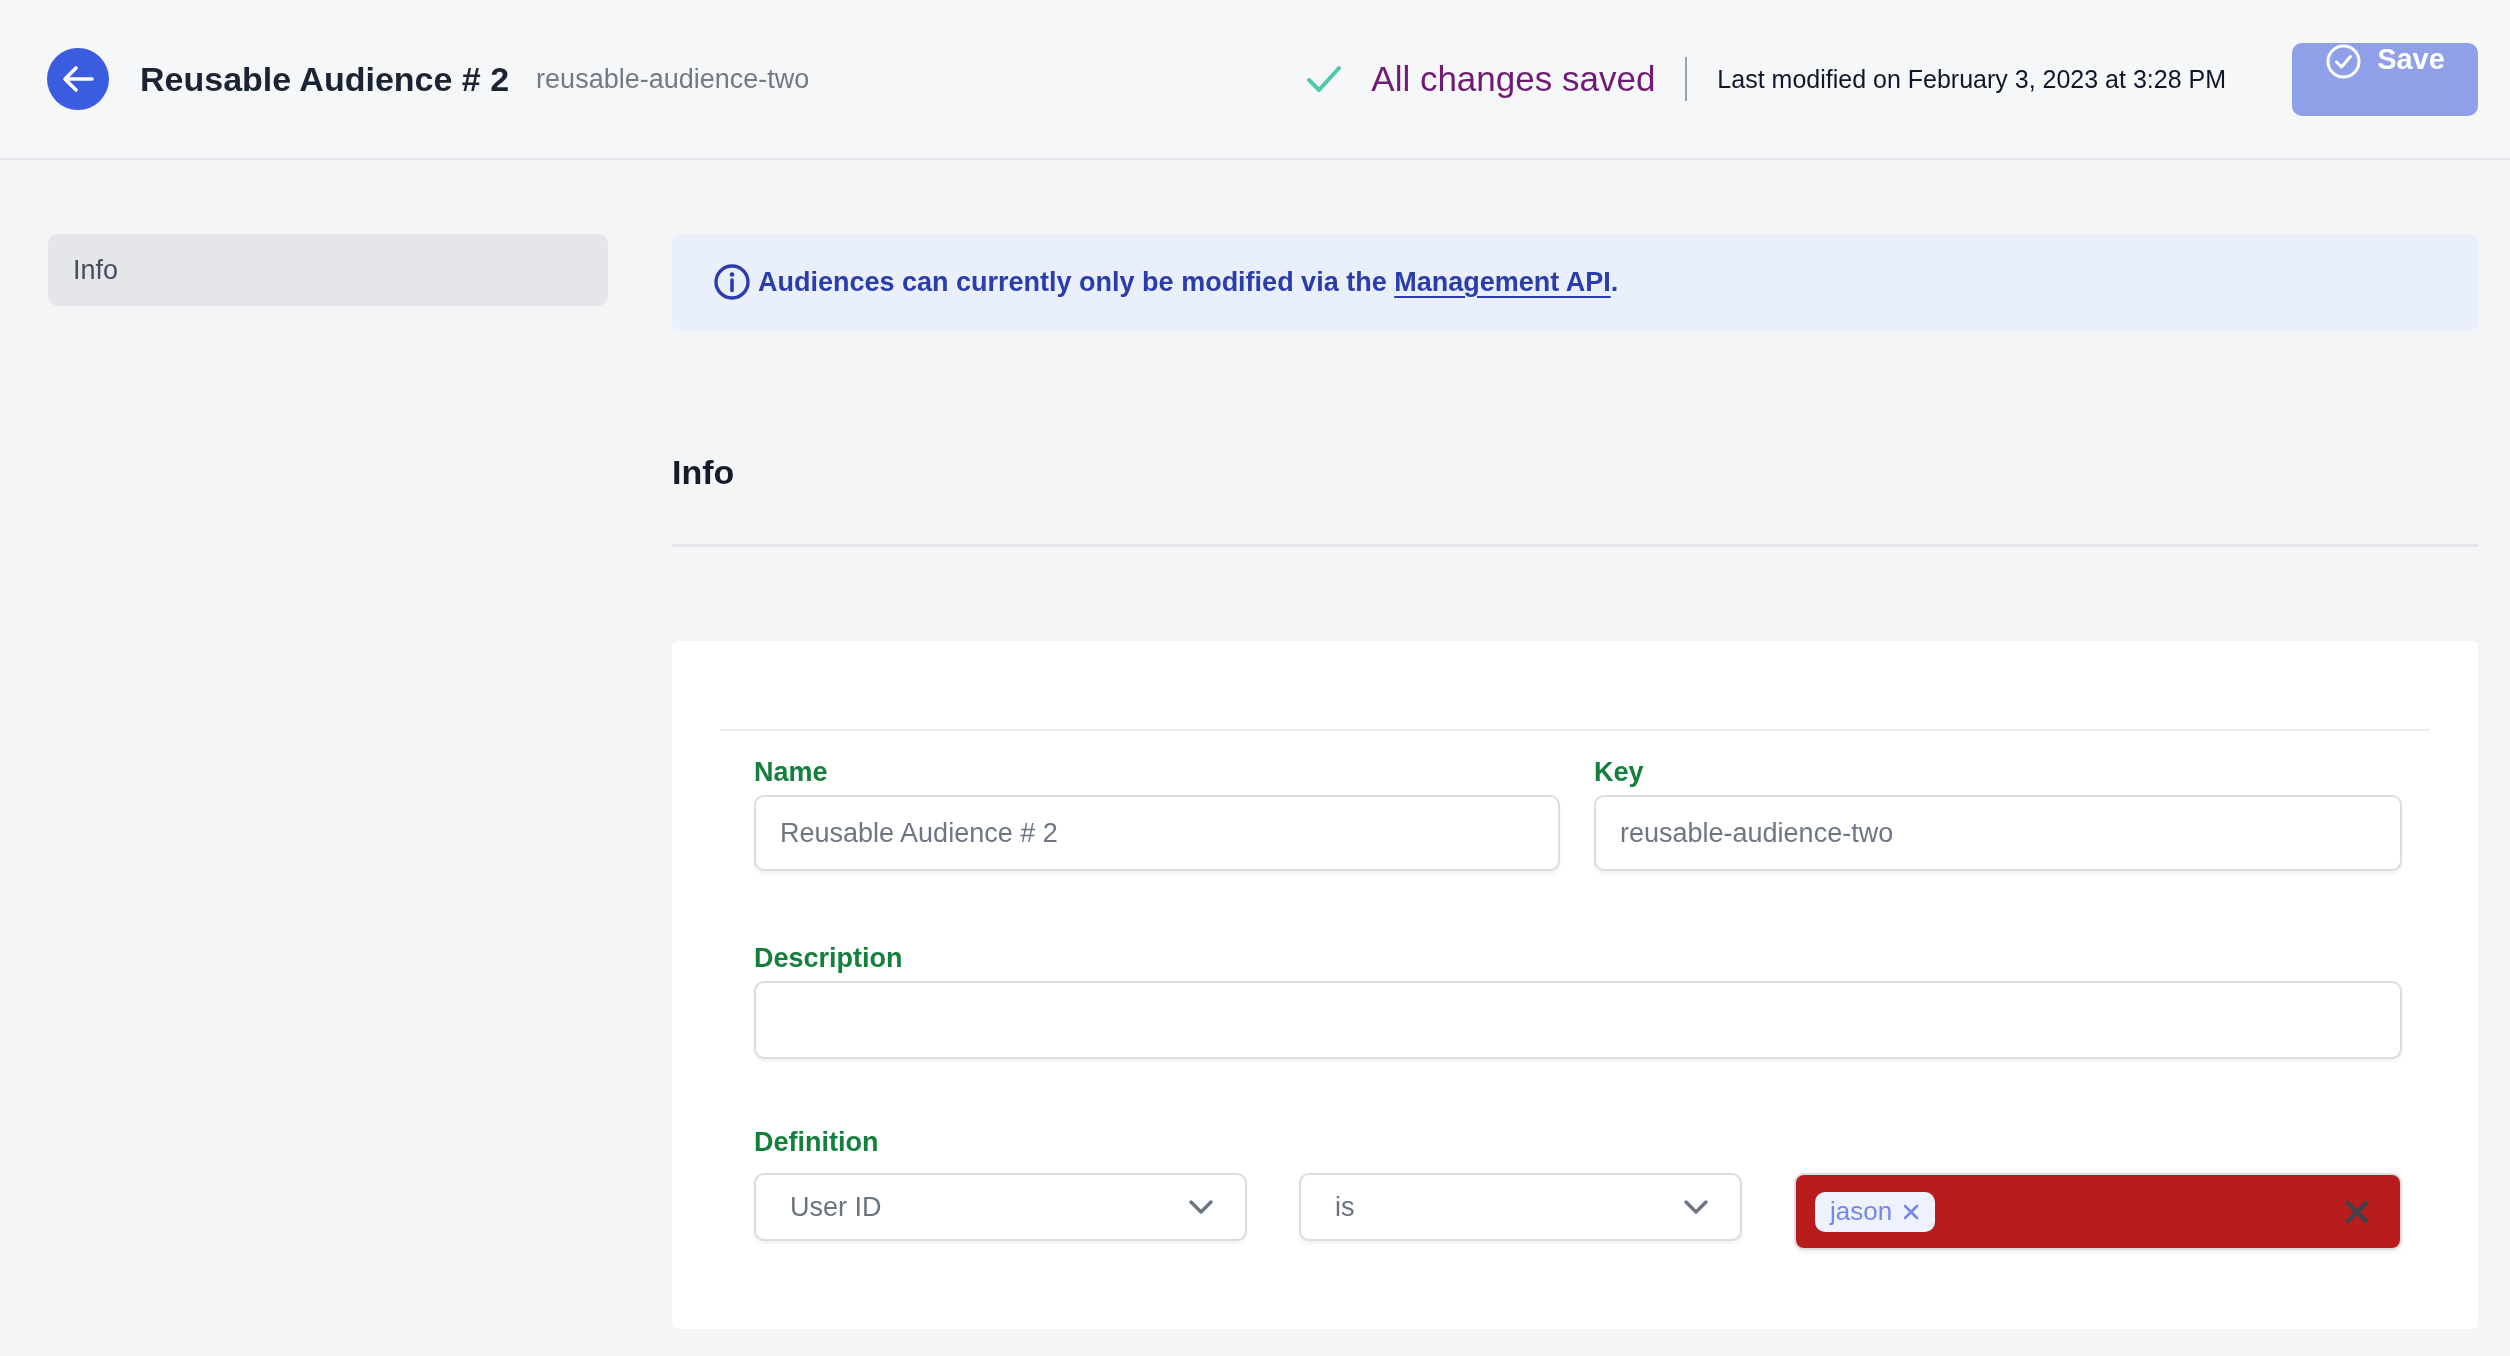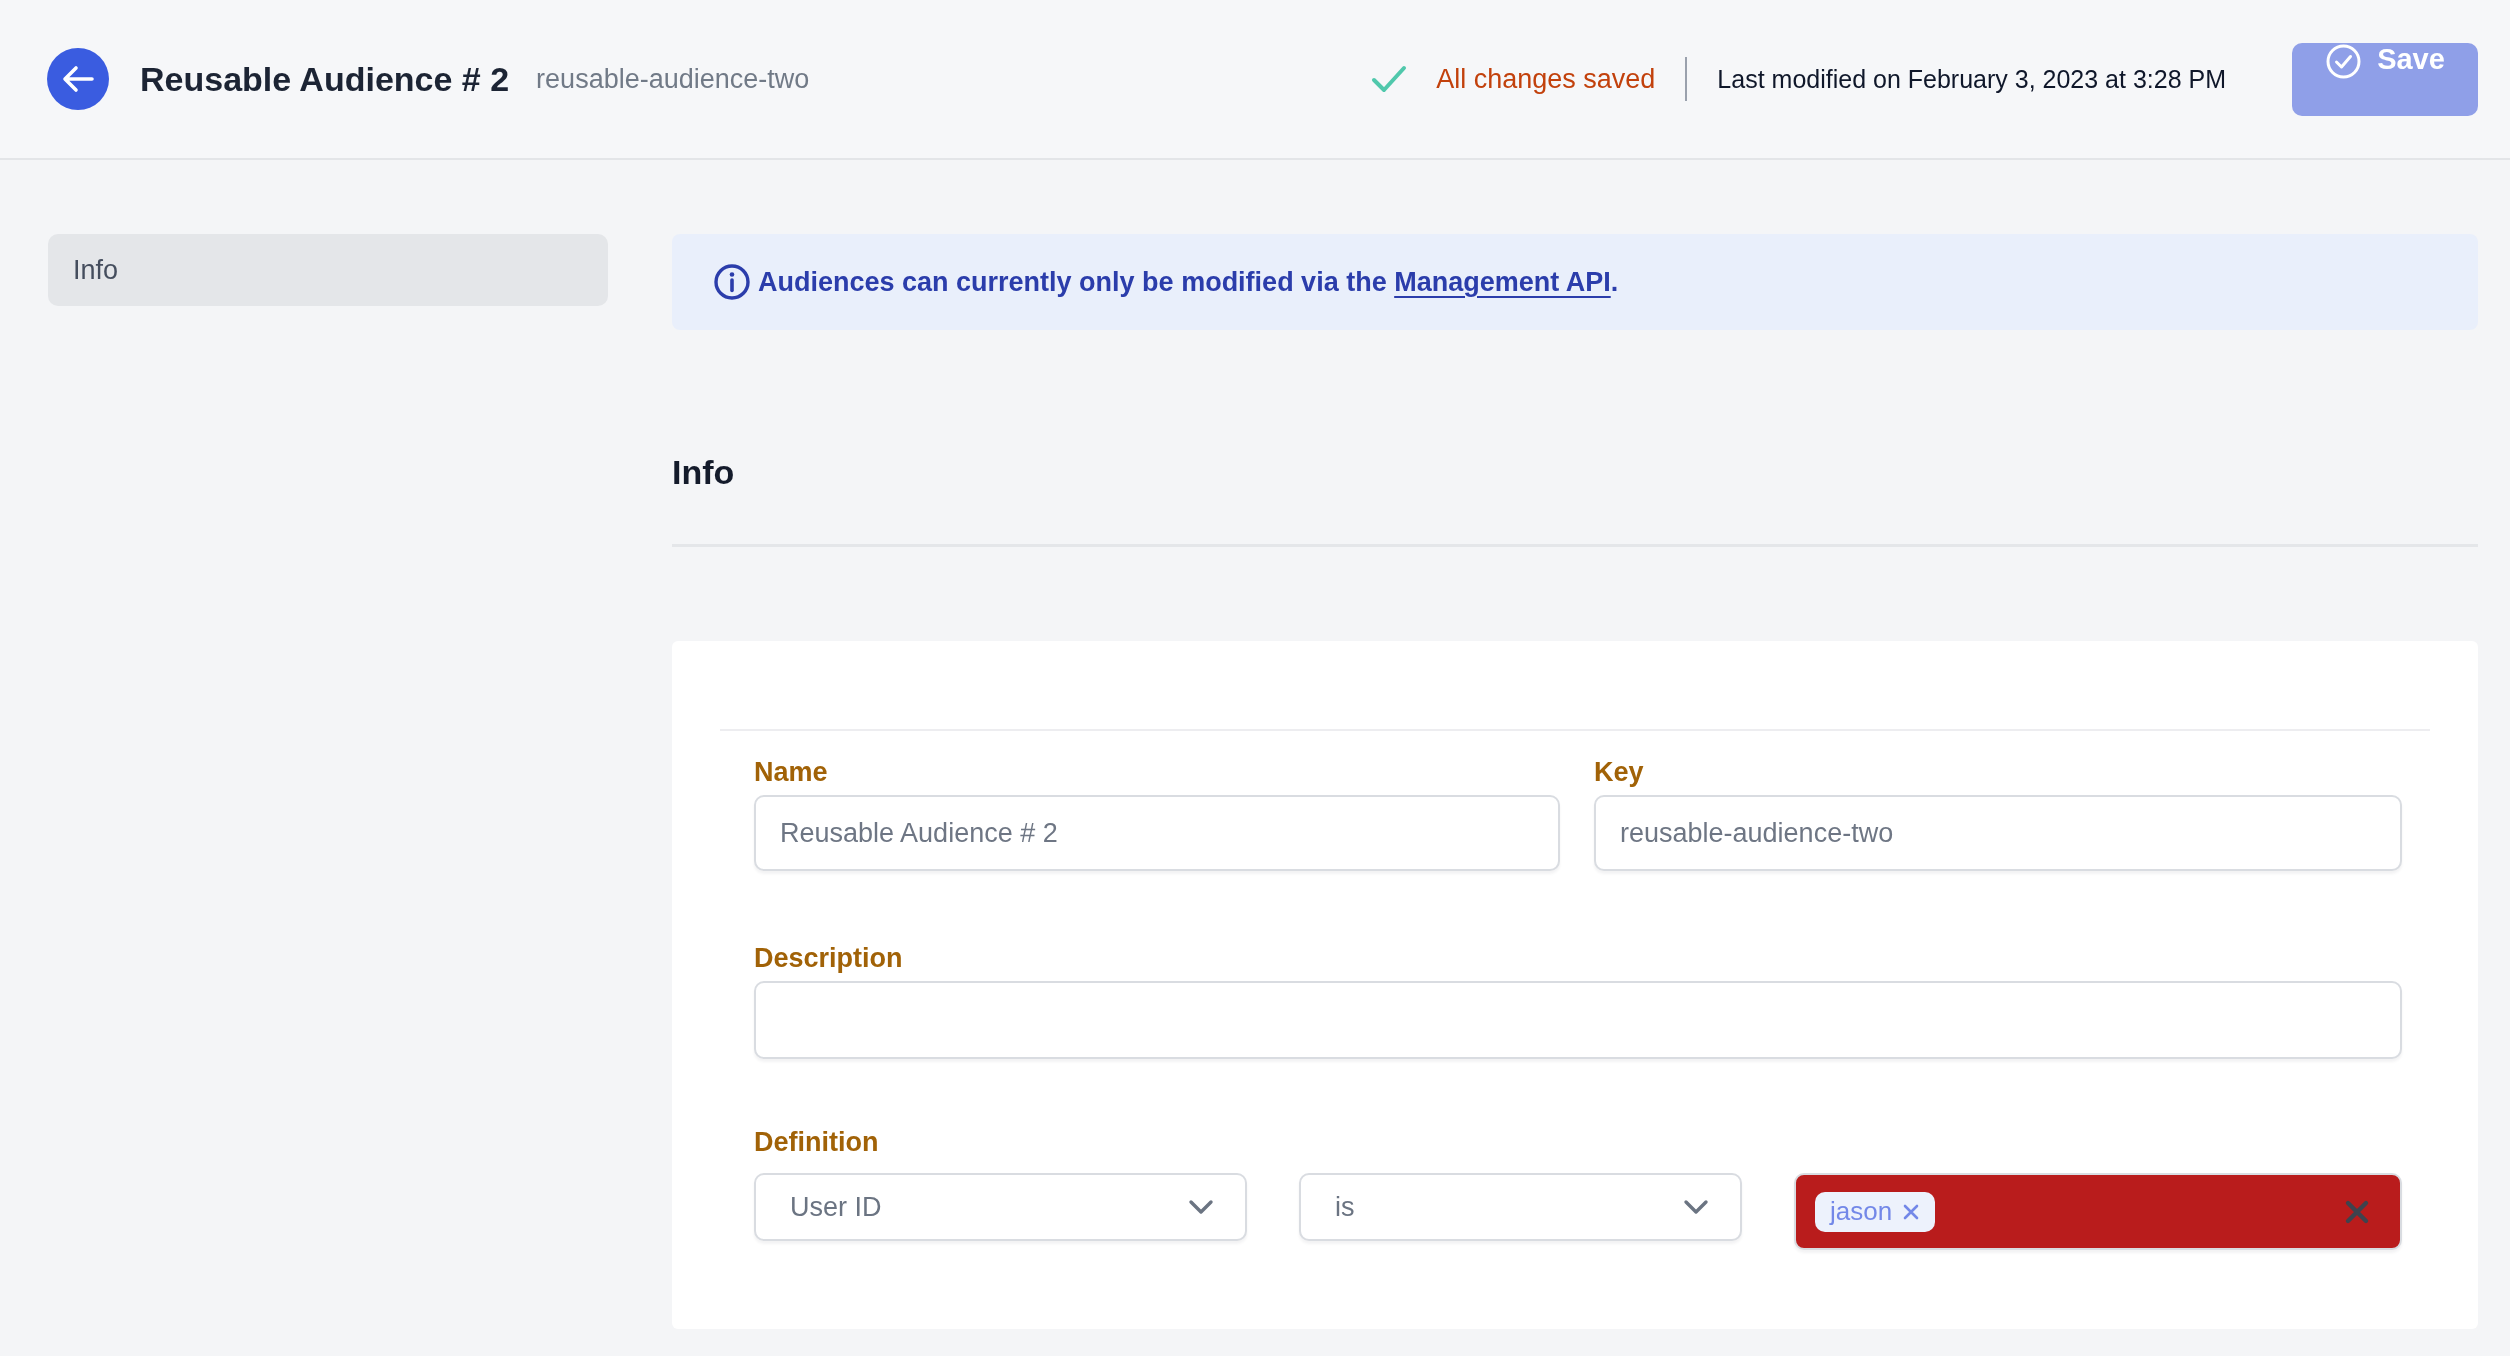--- a/index.html
+++ b/index.html
@@ -16,21 +16,21 @@
     display:flex; align-items:center; padding:0 32px 0 47px;
   }
   .back-btn {
     width:62px; height:62px; border-radius:50%; background:#3a5ce0;
     display:flex; align-items:center; justify-content:center;
     border:none; cursor:pointer; flex:0 0 auto;
   }
   .page-title { font-size:34px; font-weight:700; color:#1c2434; margin-left:31px; white-space:nowrap; }
   .page-slug  { font-size:27px; color:#717a87; margin-left:27px; white-space:nowrap; }
   .header-spacer { flex:1; }
-  .saved-status { display:flex; align-items:center; gap:29px; font-size:27px; color:#c2410c; white-space:nowrap; }
+  .saved-status { display:flex; align-items:center; gap:29px; font-size:35px; color:#701a75; white-space:nowrap; }
   .header-vdivider { width:2px; height:44px; background:#9aa1ad; margin:0 30px; }
   .last-modified { font-size:25px; color:#0f172a; white-space:nowrap; }
   .save-btn {
     margin-left:66px; width:186px; height:73px; border-radius:10px;
     background:#8f9fe8; border:none; display:flex; align-items:flex-start; justify-content:center;
     gap:15px; cursor:default; flex:0 0 auto;
   }
   .save-btn span { color:#ffffff; font-size:29px; font-weight:700; }
   
   .body-row { display:flex; align-items:flex-start; height:1194px; }
@@ -49,21 +49,21 @@
   .banner-text { font-size:27px; font-weight:600; color:#2b3dab; }
   .banner-link { color:#2b3dab; text-decoration:underline; text-underline-offset:5px; text-decoration-thickness:2px; cursor:pointer; }
   
   .section-title { margin-top:124px; font-size:34px; font-weight:700; color:#141b2b; line-height:36px; }
   .section-divider { margin-top:54px; height:3px; background:#e4e6e9; border:none; }
   
   .card { margin-top:94px; height:688px; background:#ffffff; border-radius:6px; }
   .card-top-spacer { height:88px; }
   .card-divider { margin:0 48px; height:2px; background:#ededf0; }
   .card-content { padding:24px 76px 0 82px; }
-  .field-label { display:block; font-size:27px; font-weight:600; color:#a16207; line-height:34px; margin-bottom:6px; }
+  .field-label { display:block; font-size:27px; font-weight:600; color:#15803d; line-height:34px; margin-bottom:6px; }
   .text-input {
     width:100%; height:76px; border:2px solid #d9dce1; border-radius:10px;
     padding:0 24px; font-size:27px; color:#6e7684; background:#fff; outline:none;
     font-family:"Liberation Sans","DejaVu Sans",sans-serif;
     box-shadow:0 3px 3px rgba(16,24,40,0.05);
   }
   .row-2col { display:flex; gap:34px; }
   .col-name { width:806px; flex:0 0 auto; }
   .col-key { flex:1; }
   .row-description { margin-top:70px; }

